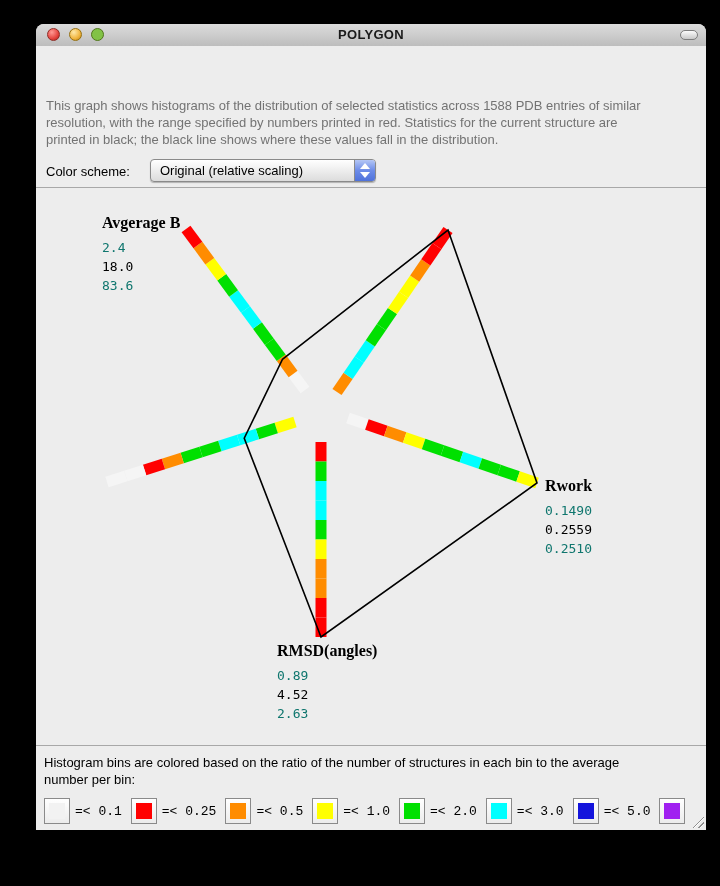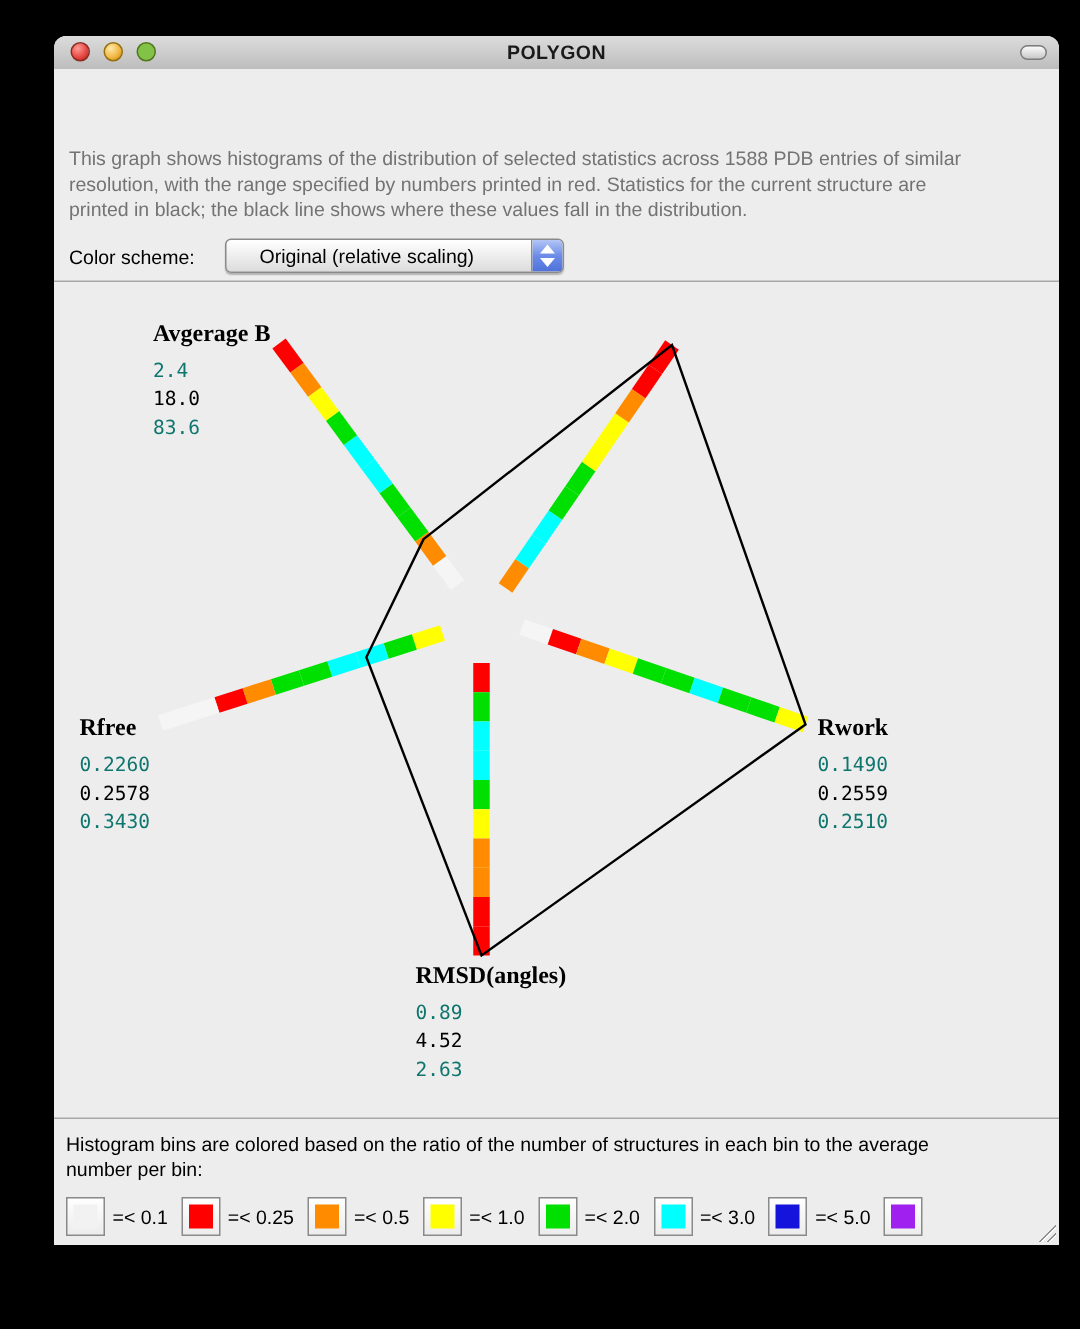--- a/index.html
+++ b/index.html
@@ -52,21 +52,21 @@
   }
   .scheme-row{position:absolute;left:10px;top:70px;height:24px;}
   .scheme-label{font-size:13px;color:#000;position:absolute;left:0;top:5px;white-space:nowrap;}
   .dropdown{
     position:absolute;left:104px;top:0;width:226px;height:23px;
     border:1px solid #8a8a8a;border-radius:4px;box-sizing:border-box;
     background:linear-gradient(180deg,#ffffff,#dcdcdc);
     box-shadow:0 1px 1px rgba(0,0,0,.25);
   }
   .dropdown-text{
-    position:absolute;left:22px;top:3px;font-size:13px;color:#000;white-space:nowrap;
+    position:absolute;left:9px;top:3px;font-size:13px;color:#000;white-space:nowrap;
   }
   .dropdown-cap{
     position:absolute;right:0;top:0;width:20px;height:21px;border-radius:0 3px 3px 0;
     background:linear-gradient(180deg,#b4c6f5,#6d8ce8 50%,#4f72db);
     border-left:1px solid #8a8a8a;
   }
   .arrow{width:0;height:0;position:absolute;left:5px;border-left:5px solid transparent;border-right:5px solid transparent;}
   .arrow-up{top:3px;border-bottom:6px solid #fff;}
   .arrow-down{bottom:3px;border-top:6px solid #fff;}
   
@@ -76,21 +76,21 @@
   .axis-title{font-family:"Liberation Serif","DejaVu Serif",serif;font-weight:bold;font-size:16px;color:#000;margin-bottom:6px;white-space:nowrap;}
   .axis-val{font-family:"DejaVu Sans Mono","Liberation Mono",monospace;font-size:13px;line-height:19px;white-space:nowrap;}
   .val-red{color:#0f766e;}
   .val-black{color:#000;}
   
   .legend-panel{
     position:absolute;left:0;top:721px;width:100%;height:85px;
     border-top:1px solid #a8a8a8;box-sizing:border-box;background:#ededed;
   }
   .legend-text{position:absolute;left:8px;top:8px;width:600px;font-size:13px;line-height:17px;color:#000000;}
-  .bins-row{position:absolute;left:8px;top:52px;display:flex;}
+  .bins-row{position:absolute;left:8px;top:52px;display:flex;font-family:Liberation Mono, monospace;}
   .bin-item{display:flex;align-items:center;margin-right:9px;}
   .bin-swatch{
     width:26px;height:26px;border:1px solid #8a8a8a;box-sizing:border-box;
     background:linear-gradient(180deg,#ffffff,#ececec);
     display:flex;align-items:center;justify-content:center;flex:0 0 auto;
   }
   .bin-color{width:16px;height:16px;}
   .bin-label{font-size:13px;color:#000;margin-left:5px;white-space:nowrap;}
   
   .resize-grip{
@@ -197,26 +197,20 @@
     <div class="axis-val val-red">0.2510</div>
   </div>
 
   <div class="axis-block" style="left:241px;top:618px;">
     <div class="axis-title">RMSD(angles)</div>
     <div class="axis-val val-red">0.89</div>
     <div class="axis-val val-black">4.52</div>
     <div class="axis-val val-red">2.63</div>
   </div>
 
-  <div class="axis-block" style="left:17px;top:453px;">
-    <div class="axis-title">Rfree</div>
-    <div class="axis-val val-red">0.2260</div>
-    <div class="axis-val val-black">0.2578</div>
-    <div class="axis-val val-red">0.3430</div>
-  </div>
 
   <div class="legend-panel">
     <div class="legend-text">Histogram bins are colored based on the ratio of the number of structures in each bin to the average number per bin:</div>
     <div class="bins-row">
         <div class="bin-item">
           <div class="bin-swatch">
             <div class="bin-color" style="background: rgb(242, 242, 242);"></div>
           </div>
           <span class="bin-label">=&lt; 0.1</span>
         </div>

